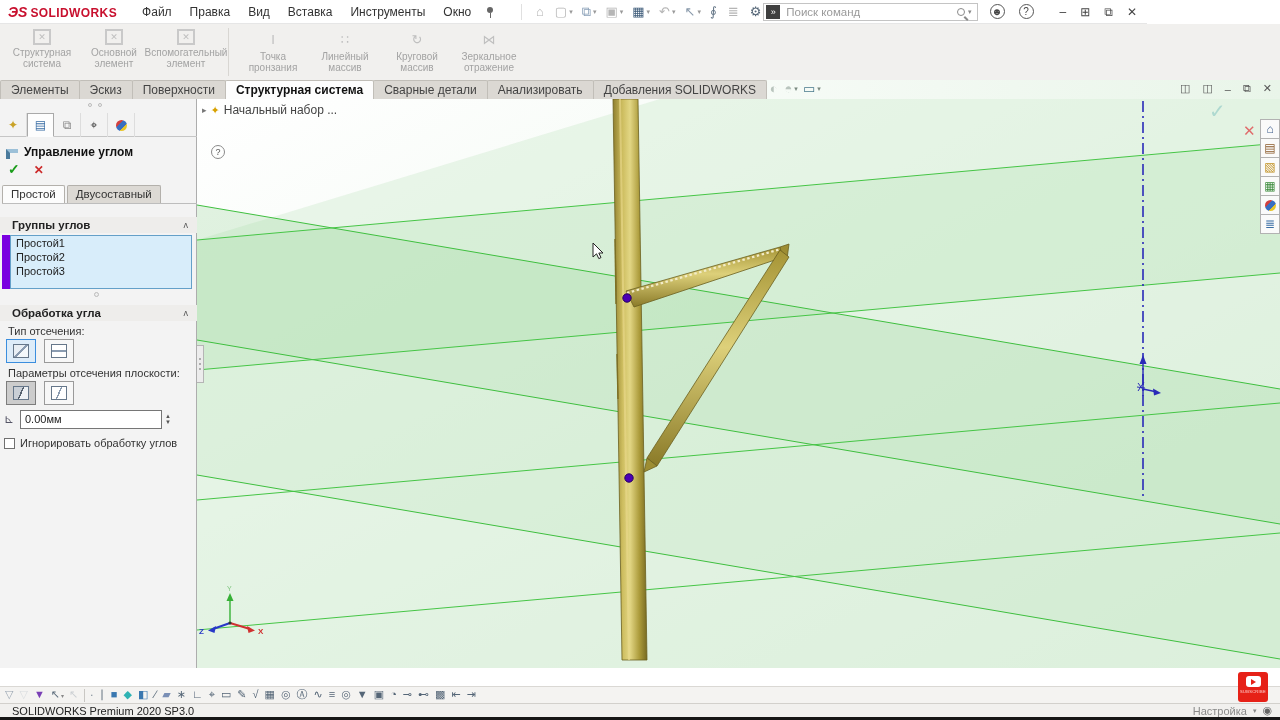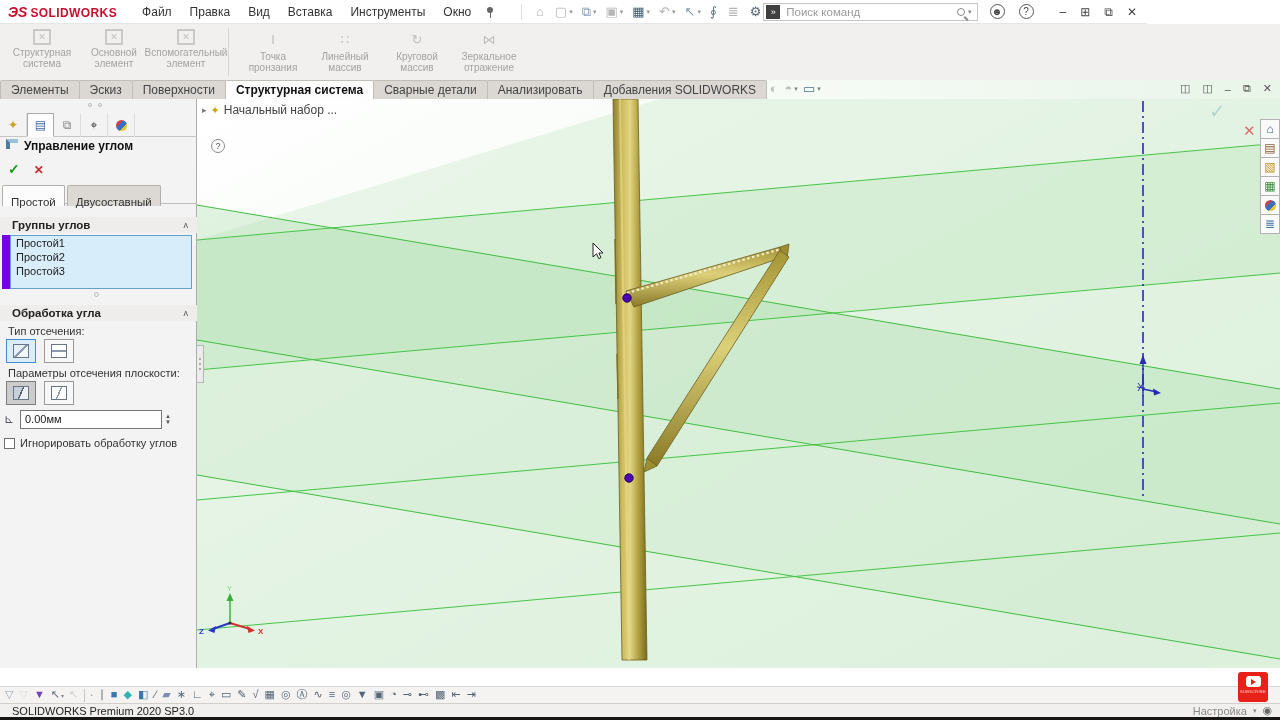--- a/index.html
+++ b/index.html
@@ -54,29 +54,29 @@
   .doc-ctrl span { font-size:11px; color:#555; }
 
   
   .panel { position:absolute; left:0; top:99px; width:197px; height:569px; background:#f3f3f3; border-right:1px solid #adadad; z-index:10; }
   .pm-dots { position:absolute; left:88px; top:4px; width:20px; height:4px; display:flex; gap:6px; }
   .pm-dots i { width:4px; height:4px; border:1px solid #bbb; border-radius:50%; }
   .pm-tabs { position:absolute; left:0; top:14px; width:197px; height:24px; display:flex; border-bottom:1px solid #c6c6c6; }
   .pm-tab { width:27px; height:24px; display:flex; align-items:center; justify-content:center; font-size:12px; border-right:1px solid #ddd; }
   .pm-tab.active { background:#fdfdfd; border:1px solid #a9a9a9; border-bottom:1px solid #fdfdfd; }
   .ballt .g { display:block; width:11px; height:11px; border-radius:50%; background:linear-gradient(135deg,#d04040 33%,#3a6ec0 33% 66%,#e8c52a 66%); color:transparent; overflow:hidden; }
-  .p-title { position:absolute; left:0; top:40px; width:235px; height:20px; display:flex; align-items:flex-start; padding-left:6px; }
+  .p-title { position:absolute; left:0; top:40px; width:235px; height:20px; display:flex; align-items:flex-end; padding-left:6px; }
   .corner-ic { width:12px; height:10px; border-left:4px solid #4a7a9c; border-top:4px solid #9cc0d8; margin-right:6px; }
   .p-title b { font-size:12px; color:#111; }
   .help-circ { position:absolute; right:10px; top:2px; width:14px; height:14px; border:1.2px solid #8a8a8a; border-radius:50%; font-size:9px; line-height:12px; text-align:center; color:#555; }
   .p-actions { position:absolute; left:0; top:62px; width:197px; height:18px; display:flex; gap:14px; padding-left:8px; }
   .ok-check { color:#1a9c1a; font-weight:bold; font-size:14px; }
   .cancel-x { color:#cc2a2a; font-weight:bold; font-size:12px; margin-top:2px; }
   .mode-tabs { position:absolute; left:2px; top:86px; width:195px; height:19px; display:flex; border-bottom:1px solid #bdbdbd; }
-  .mode-tab { padding:10px 8px; font-size:11.5px; background:#dcd9d4; border:1px solid #b3b0ab; border-bottom:none; color:#333; border-radius:2px 2px 0 0; margin-right:2px; }
+  .mode-tab { padding:2px 8px; font-size:11.5px; background:#dcd9d4; border:1px solid #b3b0ab; border-bottom:none; color:#333; border-radius:2px 2px 0 0; margin-right:2px; }
   .mode-tab.active { background:#fcfcfc; position:relative; z-index:2; }
   .grp-hdr { position:absolute; width:197px; height:16px; padding-left:12px; font-size:11.5px; font-weight:bold; color:#222; background:#eeedeb; display:flex; align-items:center; }
   .grp-hdr .chev { position:absolute; right:9px; font-size:9px; color:#555; font-weight:normal; }
   .hdr1 { top:118px; }
   .hdr2 { top:206px; }
   .listwrap { position:absolute; left:2px; top:136px; width:190px; height:54px; display:flex; }
   .listbar { width:8px; background:#7a00e0; }
   .listbox { flex:1; background:#d8edfa; border:1px solid #64a0c8; overflow:hidden; }
   .lrow { font-size:11px; color:#222; padding:1px 5px 0 5px; height:14px; }
   .grip-dot { position:absolute; left:94px; top:193px; width:5px; height:5px; border:1px solid #bbb; border-radius:50%; background:#eee; }

